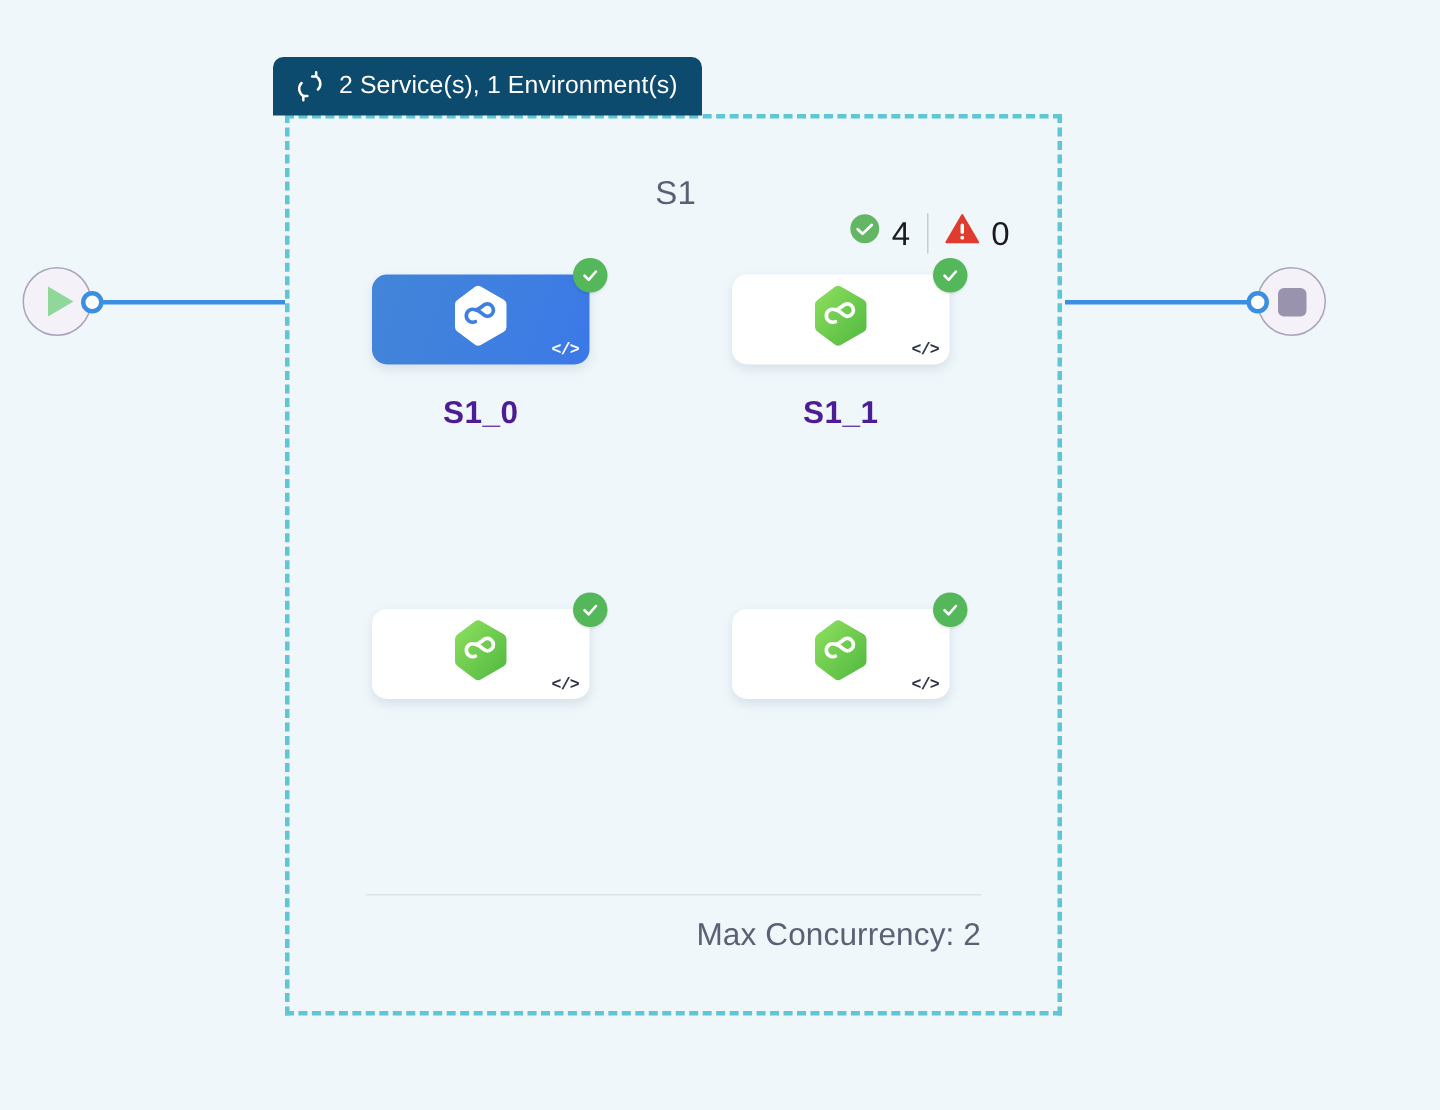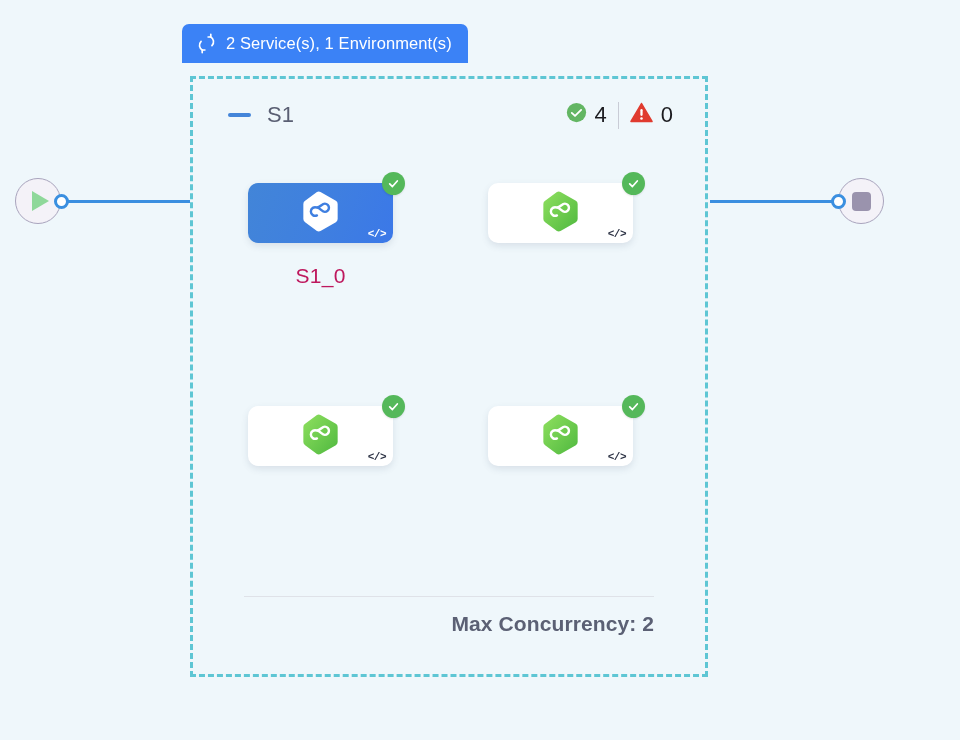--- a/index.html
+++ b/index.html
@@ -78,44 +78,45 @@
     height: 601px;
     border: 3px dashed #5ec6d4;
     box-sizing: border-box;
     background: transparent;
   }
 
   
   #group-header {
     position: absolute;
     left: 182px;
-    top: 24px;
+    top: 38px;
     height: 39px;
-    background: #3b82f6;
+    background: #0c4a6e;
     border-radius: 7px 7px 0 0;
     display: flex;
     align-items: center;
     gap: 9px;
     padding: 0 16px 0 14px;
     color: #ffffff;
     font-size: 16.5px;
     font-weight: 500;
     letter-spacing: 0.1px;
   }
   #group-header .loop-icon { display: flex; align-items: center; }
 
   
   #stage-row {
     position: absolute;
     left: 228px;
-    top: 98px;
+    top: 116px;
     width: 445px;
     height: 34px;
     display: flex;
     align-items: center;
+    flex-direction: column;
   }
   .collapse-dash {
     width: 23px;
     height: 4px;
     border-radius: 2px;
     background: #4485d9;
     margin-right: 16px;
   }
   #stage-name {
     font-size: 22px;
@@ -193,41 +194,42 @@
     font-weight: 700;
     letter-spacing: -0.5px;
   }
   .service-card.selected .code-badge { color: #ffffff; }
   .service-card.unselected .code-badge { color: #2c3244; }
 
   .card-label {
     margin-top: 21px;
     text-align: center;
     font-size: 21px;
-    color: #be185d;
+    color: #4c1d95;
     letter-spacing: 0.3px;
+    font-weight: bold;
   }
 
   
   #footer-divider {
     position: absolute;
     left: 244px;
     top: 596px;
     width: 410px;
     height: 1px;
     background: #dfe2e8;
   }
   #max-concurrency {
     position: absolute;
     left: 244px;
     top: 612px;
     width: 410px;
     text-align: right;
     font-size: 21px;
-    font-weight: 700;
+    font-weight: 400;
     color: #5b6074;
     letter-spacing: 0.1px;
   }
 </style>
 </head>
 <body>
 
 <div id="canvas">
 
   <div class="edge-line" id="edge-left"></div>
@@ -319,20 +321,21 @@
           <path d="M20.2 28.2 a4.6 4.6 0 1 1 0 -8.4 c3.4 0 5.3 4.6 8.4 4.6 a4.4 4.4 0 1 0 0 -8.8 c-3.1 0 -5 4.2 -8.4 4.2" fill="none" stroke="#ffffff" stroke-width="2.6" stroke-linecap="round"></path>
         </svg>
       </span>
       <div class="status-badge">
         <svg width="13" height="13" viewBox="0 0 24 24">
           <polyline points="5,12.6 10,17.6 19,7.4" fill="none" stroke="#ffffff" stroke-width="3.2" stroke-linecap="round" stroke-linejoin="round"></polyline>
         </svg>
       </div>
       <div class="code-badge">&lt;/&gt;</div>
     </div>
+    <div class="card-label">S1_1</div>
   </div>
 
   <div class="service-card-wrap" id="card-pos-2">
     <div class="service-card unselected">
       <span>
         <svg width="45" height="45" viewBox="0 0 48 48">
           <defs>
             <linearGradient id="hexgrad2" x1="0" y1="0" x2="1" y2="1">
               <stop offset="0%" stop-color="#8fe05f"></stop>
               <stop offset="100%" stop-color="#4fb83f"></stop>

